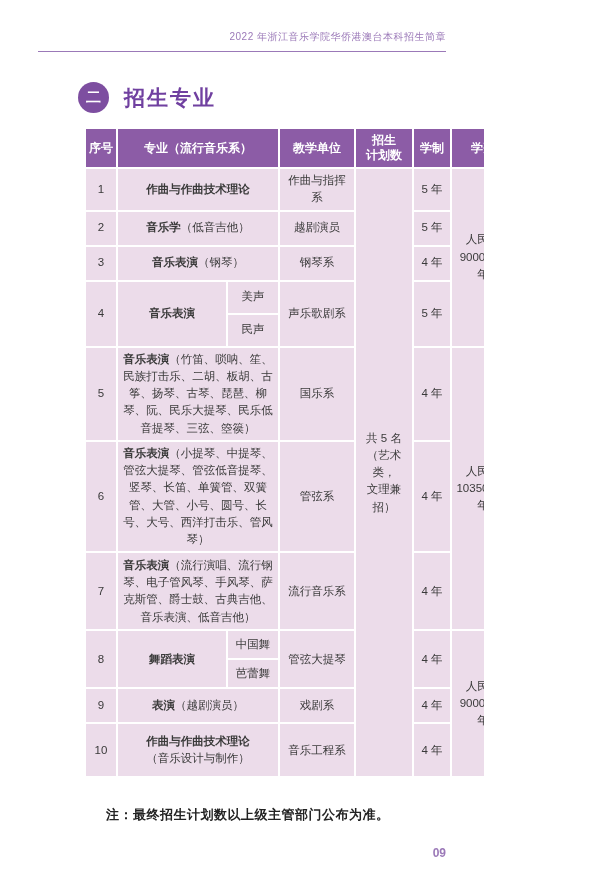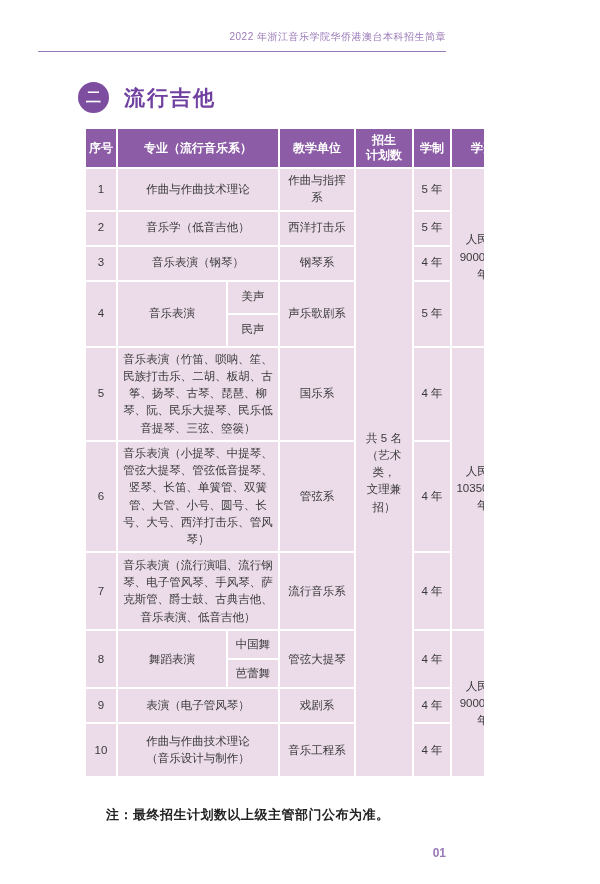--- a/index.html
+++ b/index.html
@@ -60,21 +60,21 @@
     vertical-align:middle;text-align:center;
   }
   table.enroll td{
     background:#ecdcea;color:#3a3a3a;
     font-size:11.5px;line-height:1.5;
     padding:3px 4px;
     text-align:center;vertical-align:middle;
     word-break:break-word;
   }
   td.left{text-align:left;padding:5px 4px 5px 8px;}
-  .b{font-weight:normal;}
+  .b{font-weight:bold;}
   .block{display:block;}
   .pre{white-space:pre-line;}
   tr.rh38{height:38px;}
   tr.rh33{height:33px;}
   tr.rh31{height:31px;}
   tr.rh88{height:88px;}
   tr.rh90{height:90px;}
   tr.rh76{height:76px;}
   tr.rh27{height:27px;}
   tr.rh52{height:52px;}
@@ -95,21 +95,21 @@
 
 <div class="page">
 
   <div class="top-header">
     <div class="top-header-text">2022 年浙江音乐学院华侨港澳台本科招生简章</div>
     <div class="top-rule"></div>
   </div>
 
   <div class="section-heading">
     <span class="num-badge">二</span>
-    <h1 class="section-title">流行吉他</h1>
+    <h1 class="section-title">招生专业</h1>
   </div>
 
 
   <table class="enroll">
     <colgroup>
       <col style="width:30px">
         <col style="width:108px">
         <col style="width:50px">
       <col style="width:74px">
         <col style="width:56px">
@@ -137,21 +137,21 @@
 （艺术类，
 文理兼招）</td>
         <td>5 年</td>
         <td rowspan="5" class="pre">人民币
 9000 元 / 年</td>
       </tr>
 
       <tr class="rh33">
         <td>2</td>
         <td colspan="2"><span class="b">音乐学</span><span>（低音吉他）</span></td>
-        <td>西洋打击乐</td>
+        <td>越剧演员</td>
         <td>5 年</td>
       </tr>
 
       <tr class="rh33">
         <td>3</td>
         <td colspan="2"><span class="b">音乐表演</span><span>（钢琴）</span></td>
         <td>钢琴系</td>
         <td>4 年</td>
       </tr>
 
@@ -197,31 +197,31 @@
         <td rowspan="2">4 年</td>
         <td rowspan="4" class="pre">人民币
 9000 元 / 年</td>
       </tr>
       <tr class="rh27">
         <td>芭蕾舞</td>
       </tr>
 
       <tr class="rh33">
         <td>9</td>
-        <td colspan="2"><span class="b">表演</span><span>（电子管风琴）</span></td>
+        <td colspan="2"><span class="b">表演</span><span>（越剧演员）</span></td>
         <td>戏剧系</td>
         <td>4 年</td>
       </tr>
 
       <tr class="rh52">
         <td>10</td>
         <td colspan="2"><span class="b">作曲与作曲技术理论</span><span class="block">（音乐设计与制作）</span></td>
         <td>音乐工程系</td>
         <td>4 年</td>
       </tr>
     </tbody>
   </table>
 
   <p class="note">注：最终招生计划数以上级主管部门公布为准。</p>
 
-  <div class="page-number">01</div>
+  <div class="page-number">09</div>
 
 </div>
 
 </body></html>

